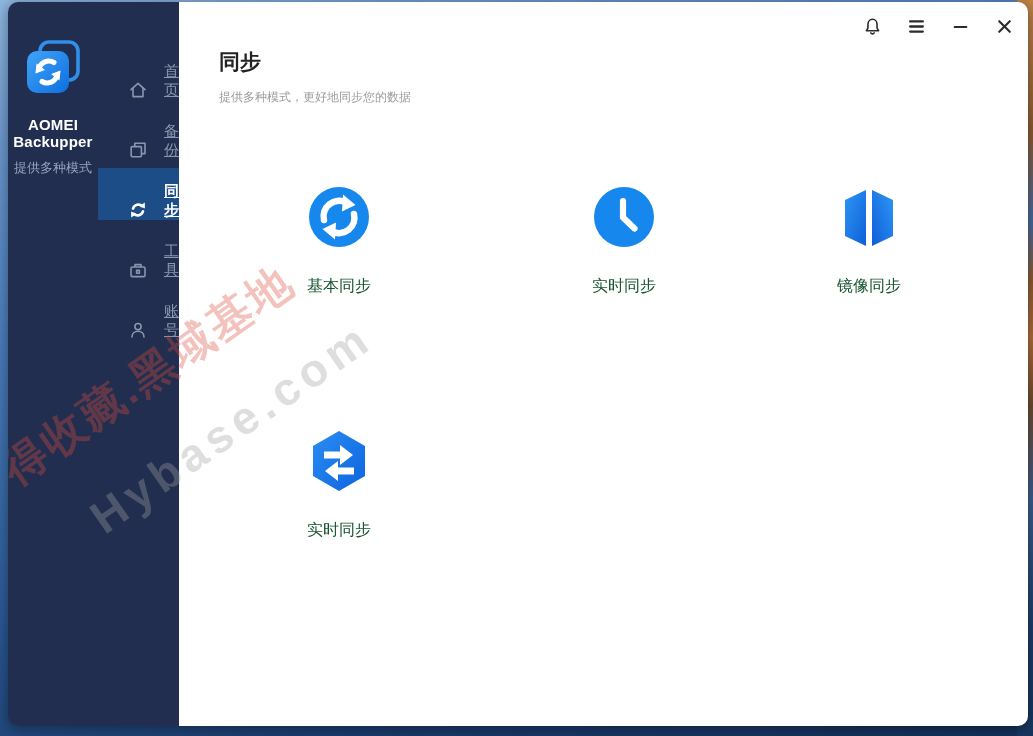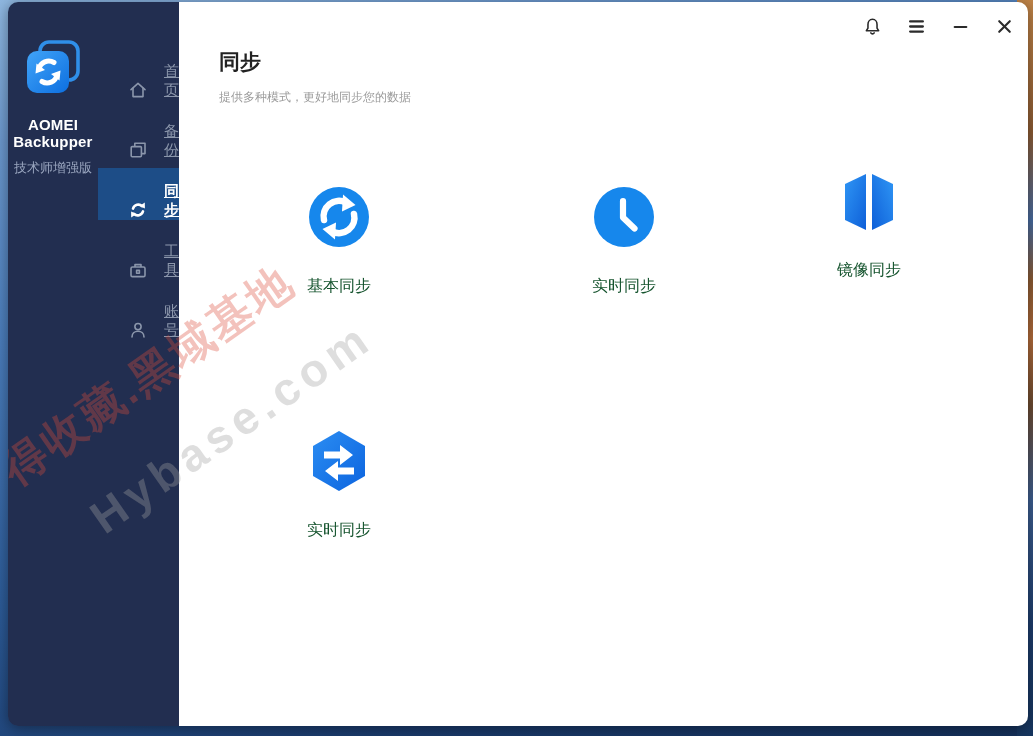--- a/index.html
+++ b/index.html
@@ -45,21 +45,21 @@
   .content { padding:46px 0 0 40px; }
   .page-title { font-size:21px; font-weight:bold; color:#222222; }
   .page-subtitle { margin-top:13px; font-size:12px; color:#9b9b9b; }
   .mode-item {
     position:absolute; width:150px; text-align:center; cursor:pointer;
   }
   .mode-icon { width:62px; height:62px; display:inline-block; }
   .mode-label { margin-top:24px; font-size:16px; color:#14532d; }
   .mode-1 { left:85px;  top:184px; }
   .mode-2 { left:370px; top:184px; }
-  .mode-3 { left:615px; top:168px; }
+  .mode-3 { left:615px; top:184px; }
   .mode-4 { left:85px;  top:428px; }
   
   .watermark { position:absolute; inset:0; pointer-events:none; z-index:40; }
   .wm-line1 {
     position:absolute; left:-18px; top:448px;
     transform:rotate(-35deg); transform-origin:left top;
     font-size:44px; font-weight:bold; letter-spacing:3px;
     color:rgba(220,75,60,0.34); white-space:nowrap;
   }
   .wm-line2 {
@@ -88,21 +88,21 @@
           </defs>
           <rect x="16" y="2" width="38" height="38" rx="9" fill="none" stroke="#2f8fe9" stroke-width="3.6"></rect>
           <rect x="3" y="11" width="42" height="42" rx="10" fill="url(#lg)"></rect>
           <path d="M15 29 A10 10 0 0 1 30 22.5" fill="none" stroke="#ffffff" stroke-width="5" stroke-linecap="round"></path>
           <polygon points="12.5,23.5 11.5,33.5 21,30" fill="#ffffff"></polygon>
           <path d="M33 35 A10 10 0 0 1 18 41.5" fill="none" stroke="#ffffff" stroke-width="5" stroke-linecap="round"></path>
           <polygon points="35.5,40.5 36.5,30.5 27,34" fill="#ffffff"></polygon>
         </svg>
       </span>
       <div class="brand-name">AOMEI Backupper</div>
-      <div class="brand-edition">技术师增强版</div>
+      <div class="brand-edition">提供多种模式</div>
     </div>
 
     <div class="nav">
 
       <div class="nav-item">
         <span class="nav-icon">
           <svg width="20" height="20" viewBox="0 0 20 20" fill="none" stroke="#8b96ab" stroke-width="1.6" stroke-linecap="round" stroke-linejoin="round">
             <path d="M3 9.6 L10 3.4 L17 9.6"></path>
               <path d="M5 8.2 V16.6 H15 V8.2"></path>
           </svg>

